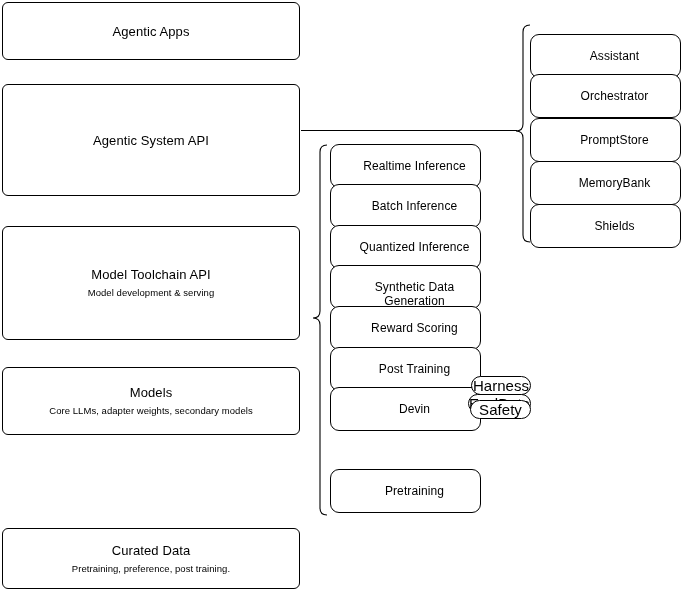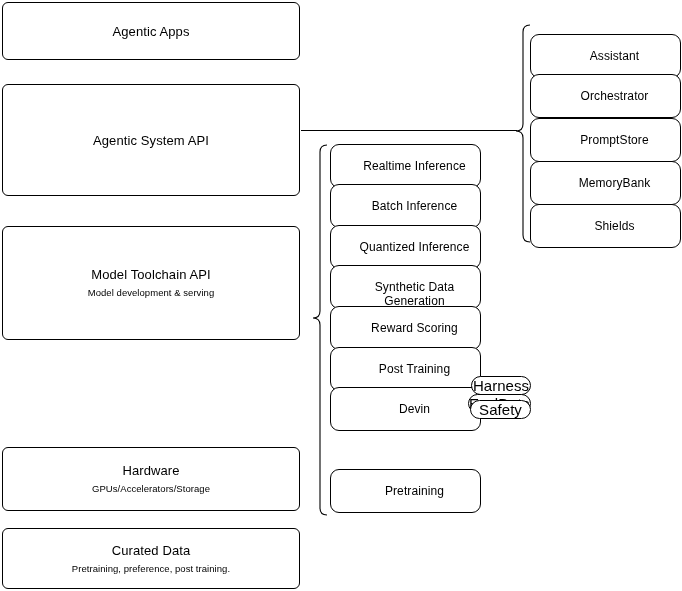--- a/index.html
+++ b/index.html
@@ -92,25 +92,25 @@
 
   <div class="node layer" style="left:2px; top:84px; width:298px; height:112px;">
     <div class="title">Agentic System API</div>
   </div>
 
   <div class="node layer" style="left:2px; top:226px; width:298px; height:114px;">
     <div class="title">Model Toolchain API</div>
     <div class="subtitle">Model development &amp; serving</div>
   </div>
 
+  <div class="node layer" style="left:2px; top:367px; width:298px; height:68px;">
+    <div class="title">Models</div>
+    <div class="subtitle">Core LLMs, adapter weights, secondary models</div>
+  </div>
 
-  <div class="node layer" style="left:2px; top:447px; width:298px; height:64px;">
-    <div class="title">Hardware</div>
-    <div class="subtitle">GPUs/Accelerators/Storage</div>
-  </div>
 
   <div class="node layer" style="left:2px; top:528px; width:298px; height:61px;">
     <div class="title">Curated Data</div>
     <div class="subtitle">Pretraining, preference, post training.</div>
   </div>
 
   <div class="hline" style="left:301px; top:130px; width:216px;"></div>
 
   <div class="connector" style="left:512px; top:20px; width:24px; height:232px;">
     <svg width="24" height="232" viewBox="0 0 24 232">

